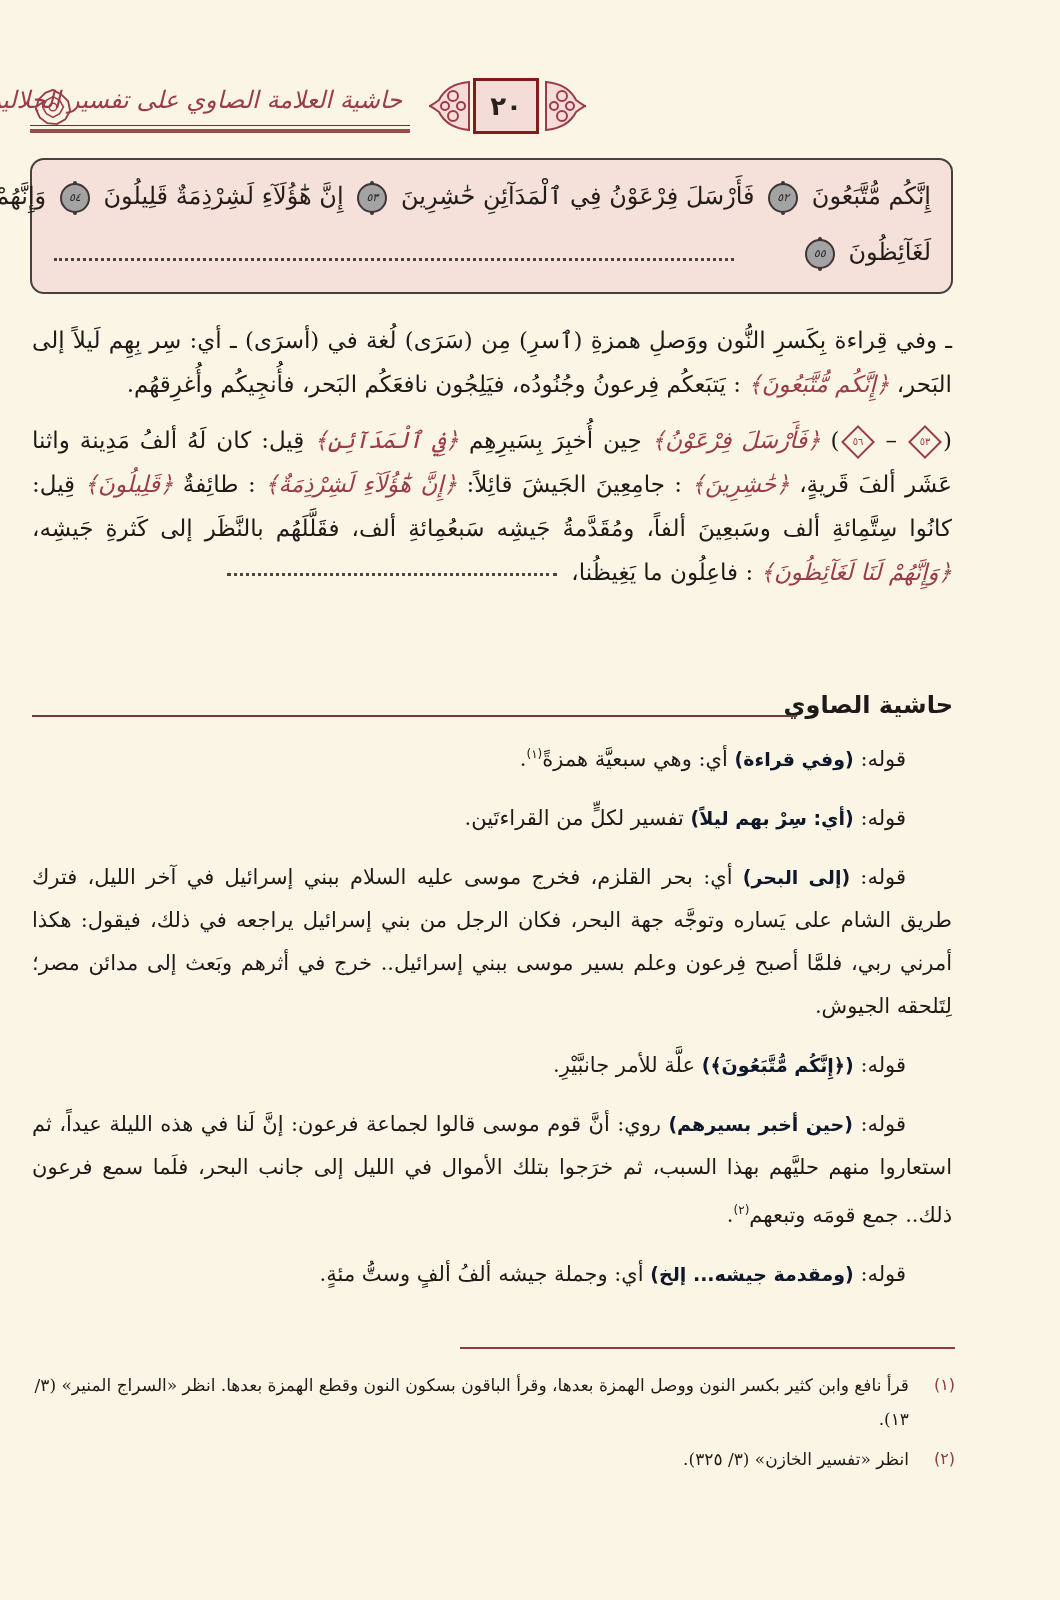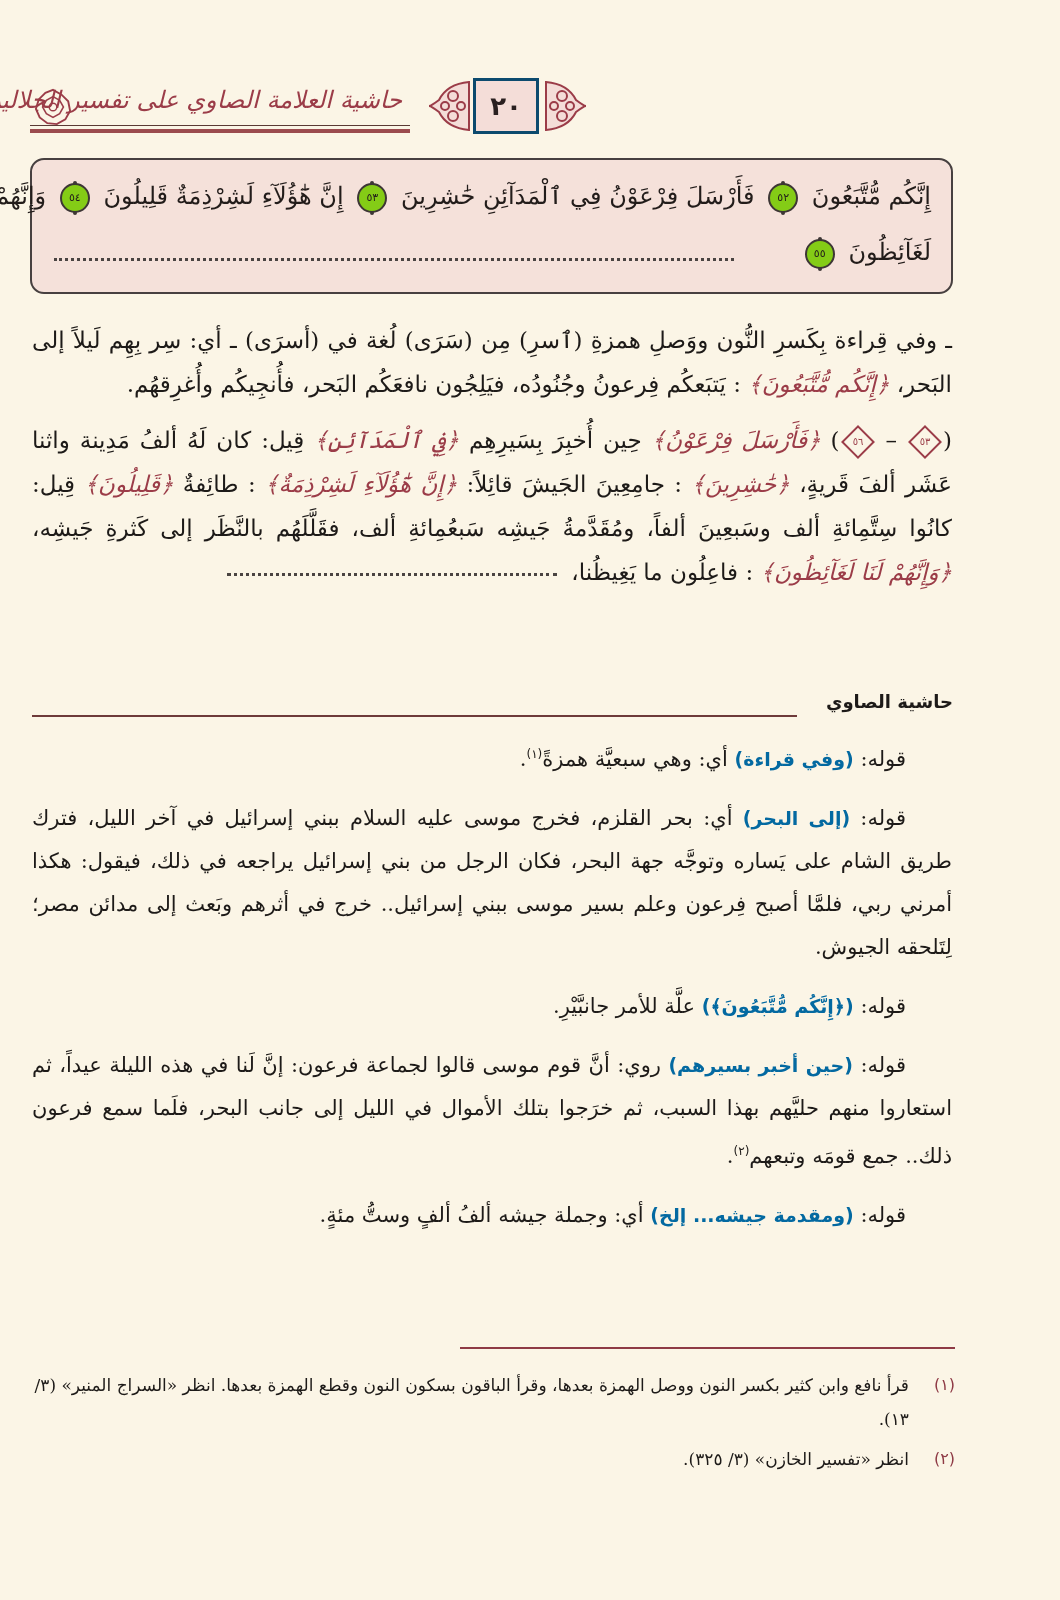--- a/index.html
+++ b/index.html
@@ -42,21 +42,21 @@
     }
     .rosette {
       position: absolute; left: 4px; top: 6px; width: 38px; height: 38px;
     }
 
     .page-num-wrap {
       position: absolute; left: 395px; top: -8px; width: 165px; height: 68px;
     }
     .page-num-box {
       position: absolute; left: 48px; top: 4px; width: 66px; height: 56px;
-      background: #f4ddd8; border: 3px solid #0c4a6e; box-sizing: border-box;
+      background: #f4ddd8; border: 3px solid #7f1d1d; box-sizing: border-box;
       display: flex; align-items: center; justify-content: center;
       font-family: "DejaVu Sans", sans-serif; font-weight: bold; font-size: 26px; color: #2a2020;
     }
     .orn { position: absolute; top: 4px; width: 44px; height: 56px; }
     .orn.left { left: 2px; }
     .orn.right { right: 2px; }
 
     
     .verse-box {
       position: absolute; left: 30px; top: 158px; width: 923px; height: 136px;
@@ -66,21 +66,21 @@
     .verse-line {
       position: absolute; right: 20px; direction: rtl; white-space: nowrap;
       font-size: 24px; color: #221c1a;
     }
     .verse-line.l1 { top: 22px; left: 20px; text-align: justify; }
     .verse-line.l2 { top: 78px; }
     .ayah-mark {
       display: inline-block; width: 30px; height: 30px; border-radius: 50%;
       border: 2px solid #3d3635; box-sizing: border-box; vertical-align: middle;
       font-family: "DejaVu Sans", sans-serif; font-size: 11px; line-height: 26px; text-align: center;
-      margin: 0 6px; position: relative; background: #84cc16;
+      margin: 0 6px; position: relative; background: #a3a3a3; font-style: italic;
     }
     .ayah-mark::before, .ayah-mark::after {
       content: ""; position: absolute; left: 50%; width: 4px; height: 4px; background: #3d3635;
       border-radius: 50%; transform: translateX(-50%);
     }
     .ayah-mark::before { top: -4px; }
     .ayah-mark::after { bottom: -4px; }
     .verse-dots {
       position: absolute; left: 22px; top: 98px; width: 680px; height: 0;
       border-top: 3px dotted #4a4442;
@@ -104,31 +104,31 @@
       display: block; transform: rotate(-45deg); font-family: "DejaVu Sans", sans-serif;
       font-size: 10px; line-height: 20px; text-align: center; color: #9b3c48;
     }
     .dots-inline {
       display: inline-block; width: 330px; border-top: 3px dotted #4a4442; vertical-align: middle; margin-right: 14px;
     }
 
     
     .hashiya-head {
       position: absolute; right: 107px; top: 691px; direction: rtl;
-      font-family: "DejaVu Sans", sans-serif; font-weight: bold; font-size: 18px; color: #1d1a18;
+      font-family: "DejaVu Sans", sans-serif; font-weight: bold; font-size: 24px; color: #1d1a18;
     }
     .hashiya-rule {
       position: absolute; left: 32px; top: 715px; width: 765px; border-top: 2px solid #6e3a3a;
     }
     .hashiya {
       position: absolute; left: 32px; width: 920px; direction: rtl; text-align: justify;
       font-size: 21px; line-height: 43px; color: #1d1a18;
     }
     .hashiya p { margin: 0; }
-    .kw { color: #0369a1; font-family: "DejaVu Sans", sans-serif; font-weight: bold; font-size: 19px; }
+    .kw { color: #0f172a; font-family: "DejaVu Sans", sans-serif; font-weight: bold; font-size: 19px; }
     sup.fn { font-size: 12px; font-family: "DejaVu Sans", sans-serif; }
 
     
     .fn-rule { position: absolute; right: 105px; top: 1347px; width: 495px; border-top: 2px solid #8e3a45; }
     .footnotes {
       position: absolute; left: 30px; top: 1368px; width: 925px; direction: rtl;
       font-size: 17px; line-height: 34px; color: #1d1a18;
     }
     .footnote { display: flex; flex-direction: row; }
     .fn-num { color: #8e3a45; font-family: "DejaVu Sans", sans-serif; width: 46px; flex: 0 0 46px; font-size: 16px; }
@@ -197,20 +197,23 @@
     </p>
   </div>
 
   <div class="hashiya-head">حاشية الصاوي</div>
   <div class="hashiya-rule"></div>
 
   <div class="hashiya" style="top:733px;">
     <p style="padding-right:46px;">
       <span>قوله: </span><span class="kw">(وفي قراءة)</span><span> أي: وهي سبعيَّة همزةً</span><sup class="fn">(١)</sup><span>.</span>
     </p>
+    <p style="padding-right:46px; margin-top:16px;">
+      <span>قوله: </span><span class="kw">(أي: سِرْ بهم ليلاً)</span><span> تفسير لكلٍّ من القراءتَين.</span>
+    </p>
     <p style="text-indent:46px; margin-top:16px;">
       <span>قوله: </span><span class="kw">(إلى البحر)</span><span> أي: بحر القلزم، فخرج موسى عليه السلام ببني إسرائيل في آخر الليل، فترك طريق الشام على يَساره وتوجَّه جهة البحر، فكان الرجل من بني إسرائيل يراجعه في ذلك، فيقول: هكذا أمرني ربي، فلمَّا أصبح فِرعون وعلم بسير موسى ببني إسرائيل.. خرج في أثرهم وبَعث إلى مدائن مصر؛ لِتَلحقه الجيوش.</span>
     </p>
     <p style="padding-right:46px; margin-top:16px;">
       <span>قوله: </span><span class="kw">(﴿إِنَّكُم مُّتَّبَعُونَ﴾)</span><span> علَّة للأمر جانبَّيْرِ.</span>
     </p>
     <p style="text-indent:46px; margin-top:16px;">
       <span>قوله: </span><span class="kw">(حين أخبر بسيرهم)</span><span> روي: أنَّ قوم موسى قالوا لجماعة فرعون: إنَّ لَنا في هذه الليلة عيداً، ثم استعاروا منهم حليَّهم بهذا السبب، ثم خرَجوا بتلك الأموال في الليل إلى جانب البحر، فلَما سمع فرعون ذلك.. جمع قومَه وتبعهم</span><sup class="fn">(٢)</sup><span>.</span>
     </p>
     <p style="padding-right:46px; margin-top:16px;">

